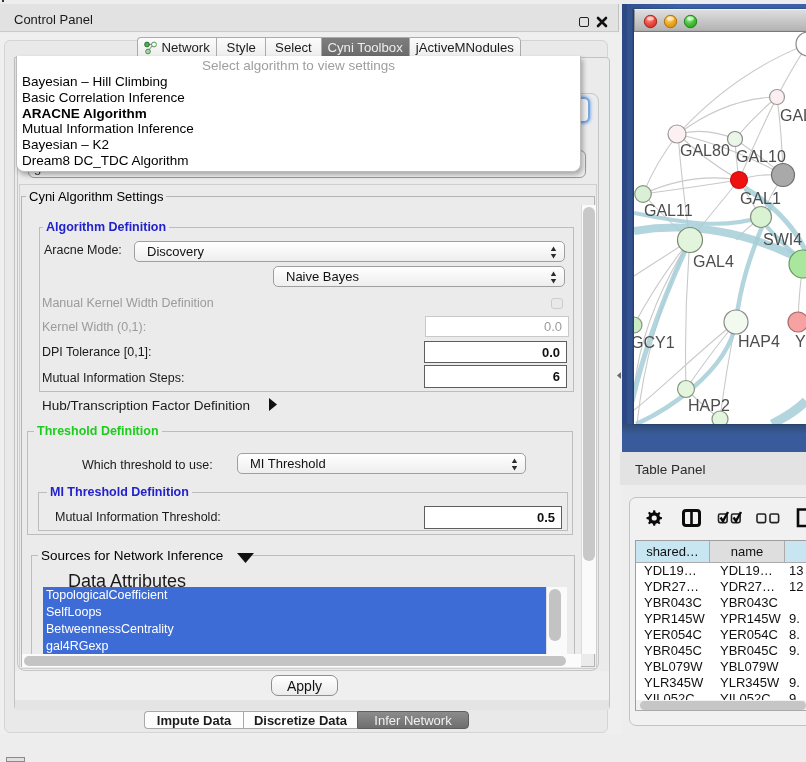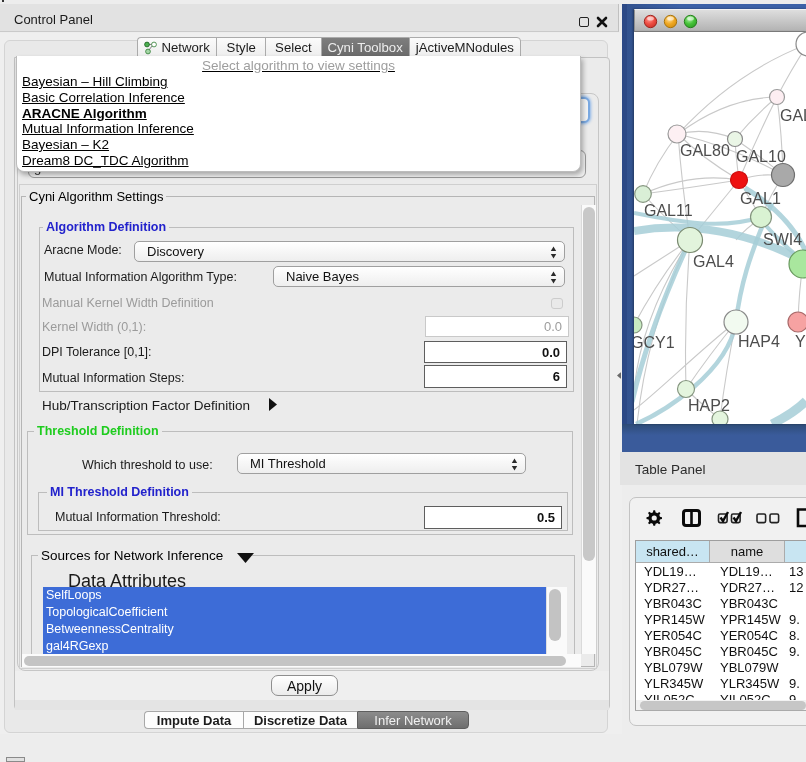--- a/index.html
+++ b/index.html
@@ -20,21 +20,21 @@
   .spin { position:absolute; right:7px; top:4px; }
   .tfield { position:absolute; background:#ffffff; font-size:13px; color:#111;
     display:flex; align-items:center; justify-content:flex-end; padding-right:6px; }
   .grp { position:absolute; border:1px solid #bdbdbd; }
   .grplbl { position:absolute; top:-8px; background:#ebebeb; padding:0 3px; font-size:12.5px;
     font-weight:bold; white-space:nowrap; }
   .ditem { height:15.7px; display:flex; align-items:center; padding-left:5px;
     font-size:13.5px; color:inherit; white-space:nowrap; }
   .litem { height:16.9px; display:flex; align-items:center; padding-left:3px;
     font-size:12.5px; white-space:nowrap; }
-  .trow { display:flex; height:16px; align-items:center; }
+  .trow { display:flex; height:16px; align-items:flex-start; }
   .trow span:nth-child(1) { width:74px; padding-left:8px; }
   .trow span:nth-child(2) { width:75px; padding-left:10px; }
   .trow span:nth-child(3) { padding-left:4px; }
 </style>
 </head>
 <body>
 <div id="stage">
 
   <div class="abs" style="left:0; top:4px; width:619px; height:28px; background:#e2e2e2; border-bottom:1px solid #cacaca; border-right:1px solid #c0c0c0;">
     <div class="abs" style="left:14px; top:8px; font-size:13px; color:#1a1a1a;">Control Panel</div>
@@ -84,21 +84,20 @@
   <div class="grp" style="left:39px; top:227px; width:535px; height:165px;">
     <div class="grplbl" style="left:3px; color:#2222cc; background:#ebebeb;">Algorithm Definition</div>
   </div>
   <div class="lbl" style="left:44px; top:243px;">Aracne Mode:</div>
   <div class="combo" style="left:134px; top:241px; width:431px;">Discovery
     <svg class="spin" width="7" height="13" viewBox="0 0 7 13">
         <path d="M3.5 0.5 L6.2 5 L0.8 5 Z" fill="#2b2b2b"></path>
         <path d="M3.5 12.5 L0.8 8 L6.2 8 Z" fill="#2b2b2b"></path>
       </svg>
   </div>
-  <div class="lbl" style="left:44px; top:270px;">Mutual Information Algorithm Type:</div>
   <div class="combo" style="left:273px; top:266px; width:292px;">Naive Bayes
     <svg class="spin" width="7" height="13" viewBox="0 0 7 13">
         <path d="M3.5 0.5 L6.2 5 L0.8 5 Z" fill="#2b2b2b"></path>
         <path d="M3.5 12.5 L0.8 8 L6.2 8 Z" fill="#2b2b2b"></path>
       </svg>
   </div>
   <div class="lbl dis" style="left:42px; top:296px;">Manual Kernel Width Definition</div>
   <div class="abs" style="left:551px; top:298px; width:12px; height:11px; background:#e9e9e9; border:1px solid #cccccc; border-radius:3px;"></div>
   <div class="lbl dis" style="left:42px; top:320px;">Kernel Width (0,1):</div>
   <div class="tfield" style="left:425px; top:316px; width:144px; height:21px; border:1px solid #c9c9c9; color:#9d9d9d;">0.0</div>
@@ -130,36 +129,36 @@
 
   <div class="grp" style="left:31px; top:555px; width:544px; height:100px; border-bottom:none;">
     <div class="grplbl" style="left:6px; font-weight:normal; font-size:13.5px; background:#ebebeb;">Sources for Network Inference &nbsp;&nbsp;&nbsp;&nbsp;</div>
   </div>
   <svg class="abs" style="left:237px; top:552px;" width="17" height="11" viewBox="0 0 17 11">
       <path d="M0 1 L17 1 L8.5 11 Z" fill="#111"></path>
     </svg>
   <div class="lbl" style="left:36px; top:571px; font-size:18px;margin-left:32px;">Data Attributes</div>
 
   <div class="abs" style="left:43px; top:587px; width:503px; height:68px; background:#3d6cd7; color:#ffffff;">
+    <div class="litem">TopologicalCoefficient</div>
     <div class="litem">SelfLoops</div>
-    <div class="litem">TopologicalCoefficient</div>
     <div class="litem">BetweennessCentrality</div>
     <div class="litem">gal4RGexp</div>
   </div>
 
   <div class="abs" style="left:546px; top:587px; width:21px; height:68px; background:#fafafa; border-left:1px solid #e0e0e0;"></div>
   <div class="abs" style="left:549px; top:589px; width:12px; height:52px; background:#c3c3c3; border-radius:6px;"></div>
 
   <div class="abs" style="left:581px; top:205px; width:15px; height:449px; background:#fafafa; border-left:1px solid #dadada;"></div>
   <div class="abs" style="left:583px; top:207px; width:12px; height:354px; background:#c8c8c8; border-radius:6px;"></div>
 
   <div class="abs" style="left:22px; top:654px; width:559px; height:13px; background:#fbfbfb;"></div>
   <div class="abs" style="left:24px; top:656px; width:542px; height:10px; background:#c4c4c4; border-radius:5px;"></div>
 
-  <div class="abs" style="left:16px; top:56px; width:565px; height:116px; background:#ffffff; border:1px solid #bcbcbc; border-top:none; border-radius:0 0 8px 8px; box-shadow:2px 3px 5px rgba(0,0,0,0.3);text-decoration:underline;">
+  <div class="abs" style="left:16px; top:56px; width:565px; height:116px; background:#ffffff; border:1px solid #bcbcbc; border-top:none; border-radius:0 0 8px 8px; box-shadow:2px 3px 5px rgba(0,0,0,0.3);">
     <div style="height:18px; display:flex; align-items:center; justify-content:center; color:#9e9e9e; font-size:13.5px;">Select algorithm to view settings</div>
     <div class="ditem">Bayesian – Hill Climbing</div>
     <div class="ditem">Basic Correlation Inference</div>
     <div class="ditem bold">ARACNE Algorithm</div>
     <div class="ditem">Mutual Information Inference</div>
     <div class="ditem">Bayesian – K2</div>
     <div class="ditem">Dream8 DC_TDC Algorithm</div>
   </div>
 
   <div class="abs" style="left:15px; top:671px; width:594px; height:29px; background:#efefef;"></div>

